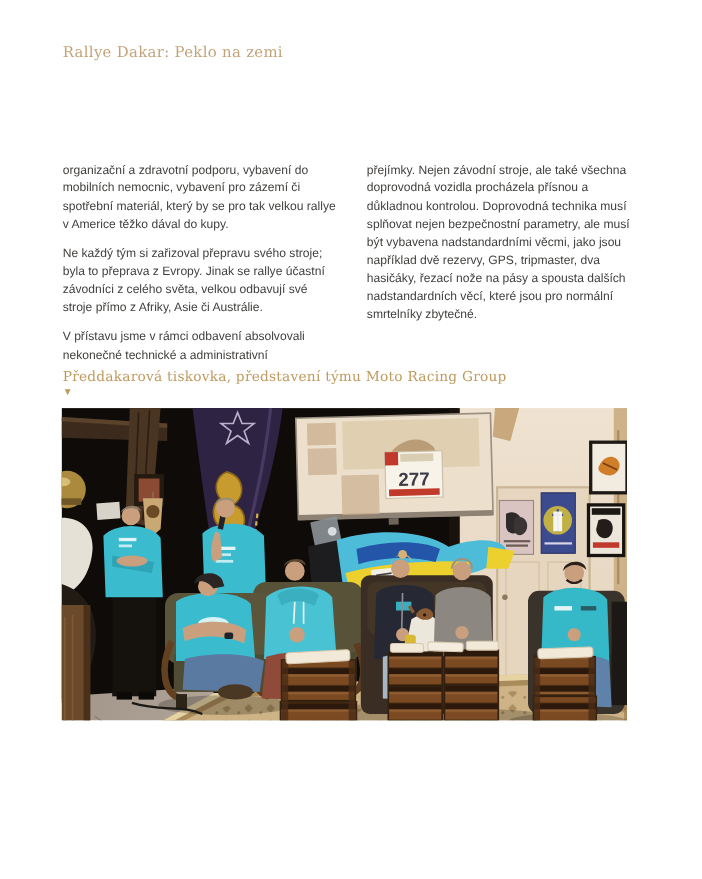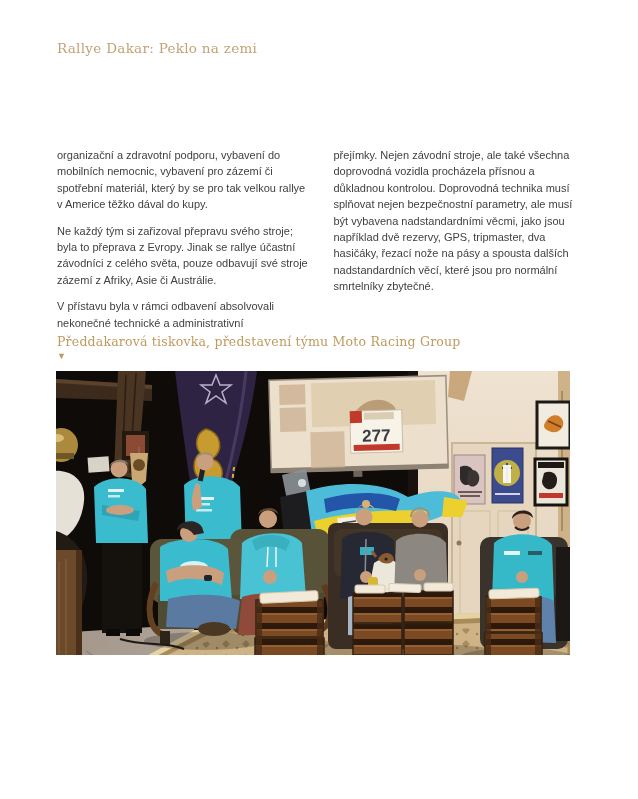--- a/index.html
+++ b/index.html
@@ -40,22 +40,22 @@
 </head>
 <body>
 
 <div class="page">
 
   <div class="running-head">Rallye Dakar: Peklo na zemi</div>
 
   <div class="columns">
     <div class="col">
       <p>organizační a zdravotní podporu, vybavení do mobilních nemocnic, vybavení pro zázemí či spotřební materiál, který by se pro tak velkou rallye v Americe těžko dával do kupy.</p>
-      <p>Ne každý tým si zařizoval přepravu svého stroje; byla to přeprava z Evropy. Jinak se rallye účastní závodníci z celého světa, pouze odbavují své stroje zázemí z Afriky, Asie či Austrálie.</p>
-      <p>V přístavu byla v rámci odbavení absolvovali nekonečné technické a administrativní</p>
+      <p>Ne každý tým si zařizoval přepravu svého stroje; byla to přeprava z Evropy. Jinak se rallye účastní závodníci z celého světa, velkou odbavují své stroje přímo z Afriky, Asie či Austrálie.</p>
+      <p>V přístavu jsme v rámci odbavení absolvovali nekonečné technické a administrativní</p>
     </div>
     <div class="col">
       <p>přejímky. Nejen závodní stroje, ale také všechna doprovodná vozidla procházela přísnou a důkladnou kontrolou. Doprovodná technika musí splňovat nejen bezpečnostní parametry, ale musí být vybavena nadstandardními věcmi, jako jsou například dvě rezervy, GPS, tripmaster, dva hasičáky, řezací nože na pásy a spousta dalších nadstandardních věcí, které jsou pro normální smrtelníky zbytečné.</p>
     </div>
   </div>
 
   <div class="photo-caption">Předdakarová tiskovka, představení týmu Moto Racing Group</div>
   <div class="caption-marker">▼</div>
 
   <div class="photo-figure">

